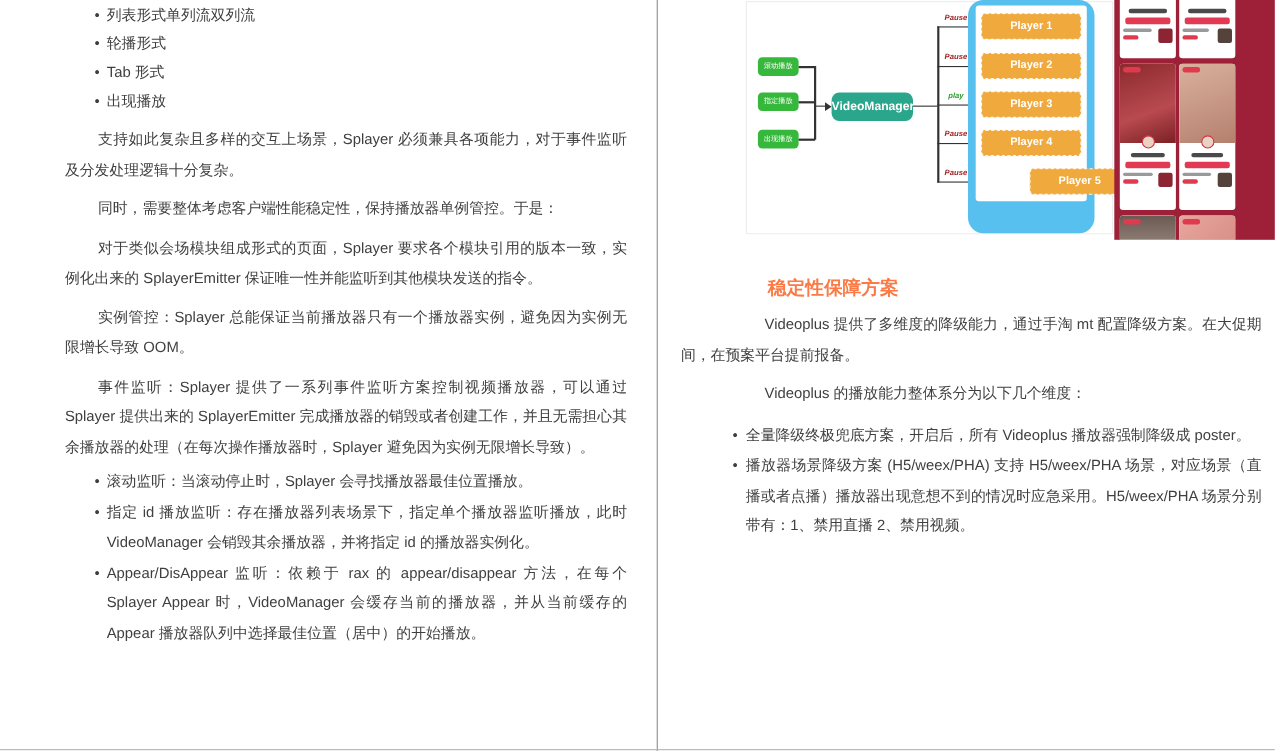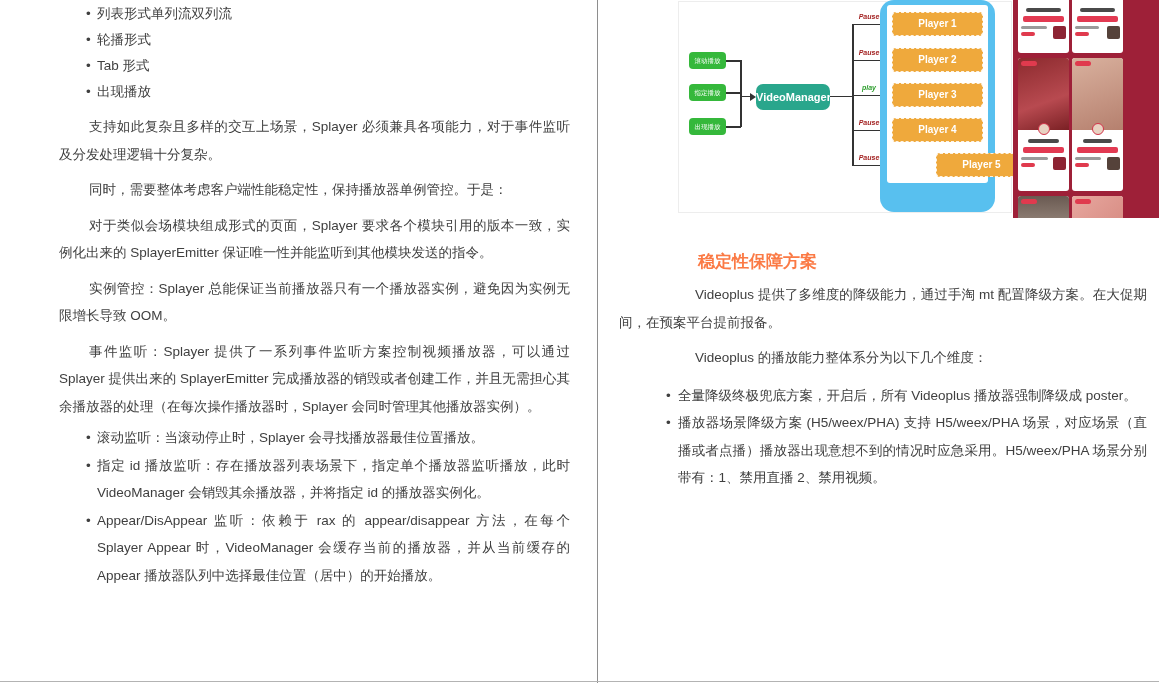--- a/index.html
+++ b/index.html
@@ -75,21 +75,21 @@
   <ul class="bullets top-list">
     <li>列表形式单列流双列流</li>
     <li>轮播形式</li>
     <li>Tab 形式</li>
     <li>出现播放</li>
   </ul>
   <p class="para">支持如此复杂且多样的交互上场景，Splayer 必须兼具各项能力，对于事件监听及分发处理逻辑十分复杂。</p>
   <p class="para">同时，需要整体考虑客户端性能稳定性，保持播放器单例管控。于是：</p>
   <p class="para">对于类似会场模块组成形式的页面，Splayer 要求各个模块引用的版本一致，实例化出来的 SplayerEmitter 保证唯一性并能监听到其他模块发送的指令。</p>
   <p class="para">实例管控：Splayer 总能保证当前播放器只有一个播放器实例，避免因为实例无限增长导致 OOM。</p>
-  <p class="para">事件监听：Splayer 提供了一系列事件监听方案控制视频播放器，可以通过 Splayer 提供出来的 SplayerEmitter 完成播放器的销毁或者创建工作，并且无需担心其余播放器的处理（在每次操作播放器时，Splayer 会同时管理其他播放器实例）。</p>
+  <p class="para">事件监听：Splayer 提供了一系列事件监听方案控制视频播放器，可以通过 Splayer 提供出来的 SplayerEmitter 完成播放器的销毁或者创建工作，并且无需担心其余播放器的处理（在每次操作播放器时，Splayer 避免因为实例无限增长导致）。</p>
   <ul class="bullets wide listener-list">
     <li>滚动监听：当滚动停止时，Splayer 会寻找播放器最佳位置播放。</li>
     <li>指定 id 播放监听：存在播放器列表场景下，指定单个播放器监听播放，此时 VideoManager 会销毁其余播放器，并将指定 id 的播放器实例化。</li>
     <li>Appear/DisAppear 监听：依赖于 rax 的 appear/disappear 方法，在每个 Splayer Appear 时，VideoManager 会缓存当前的播放器，并从当前缓存的 Appear 播放器队列中选择最佳位置（居中）的开始播放。</li>
   </ul>
 </div>
 
 <div class="right-page">
 
   <div class="diagram">

